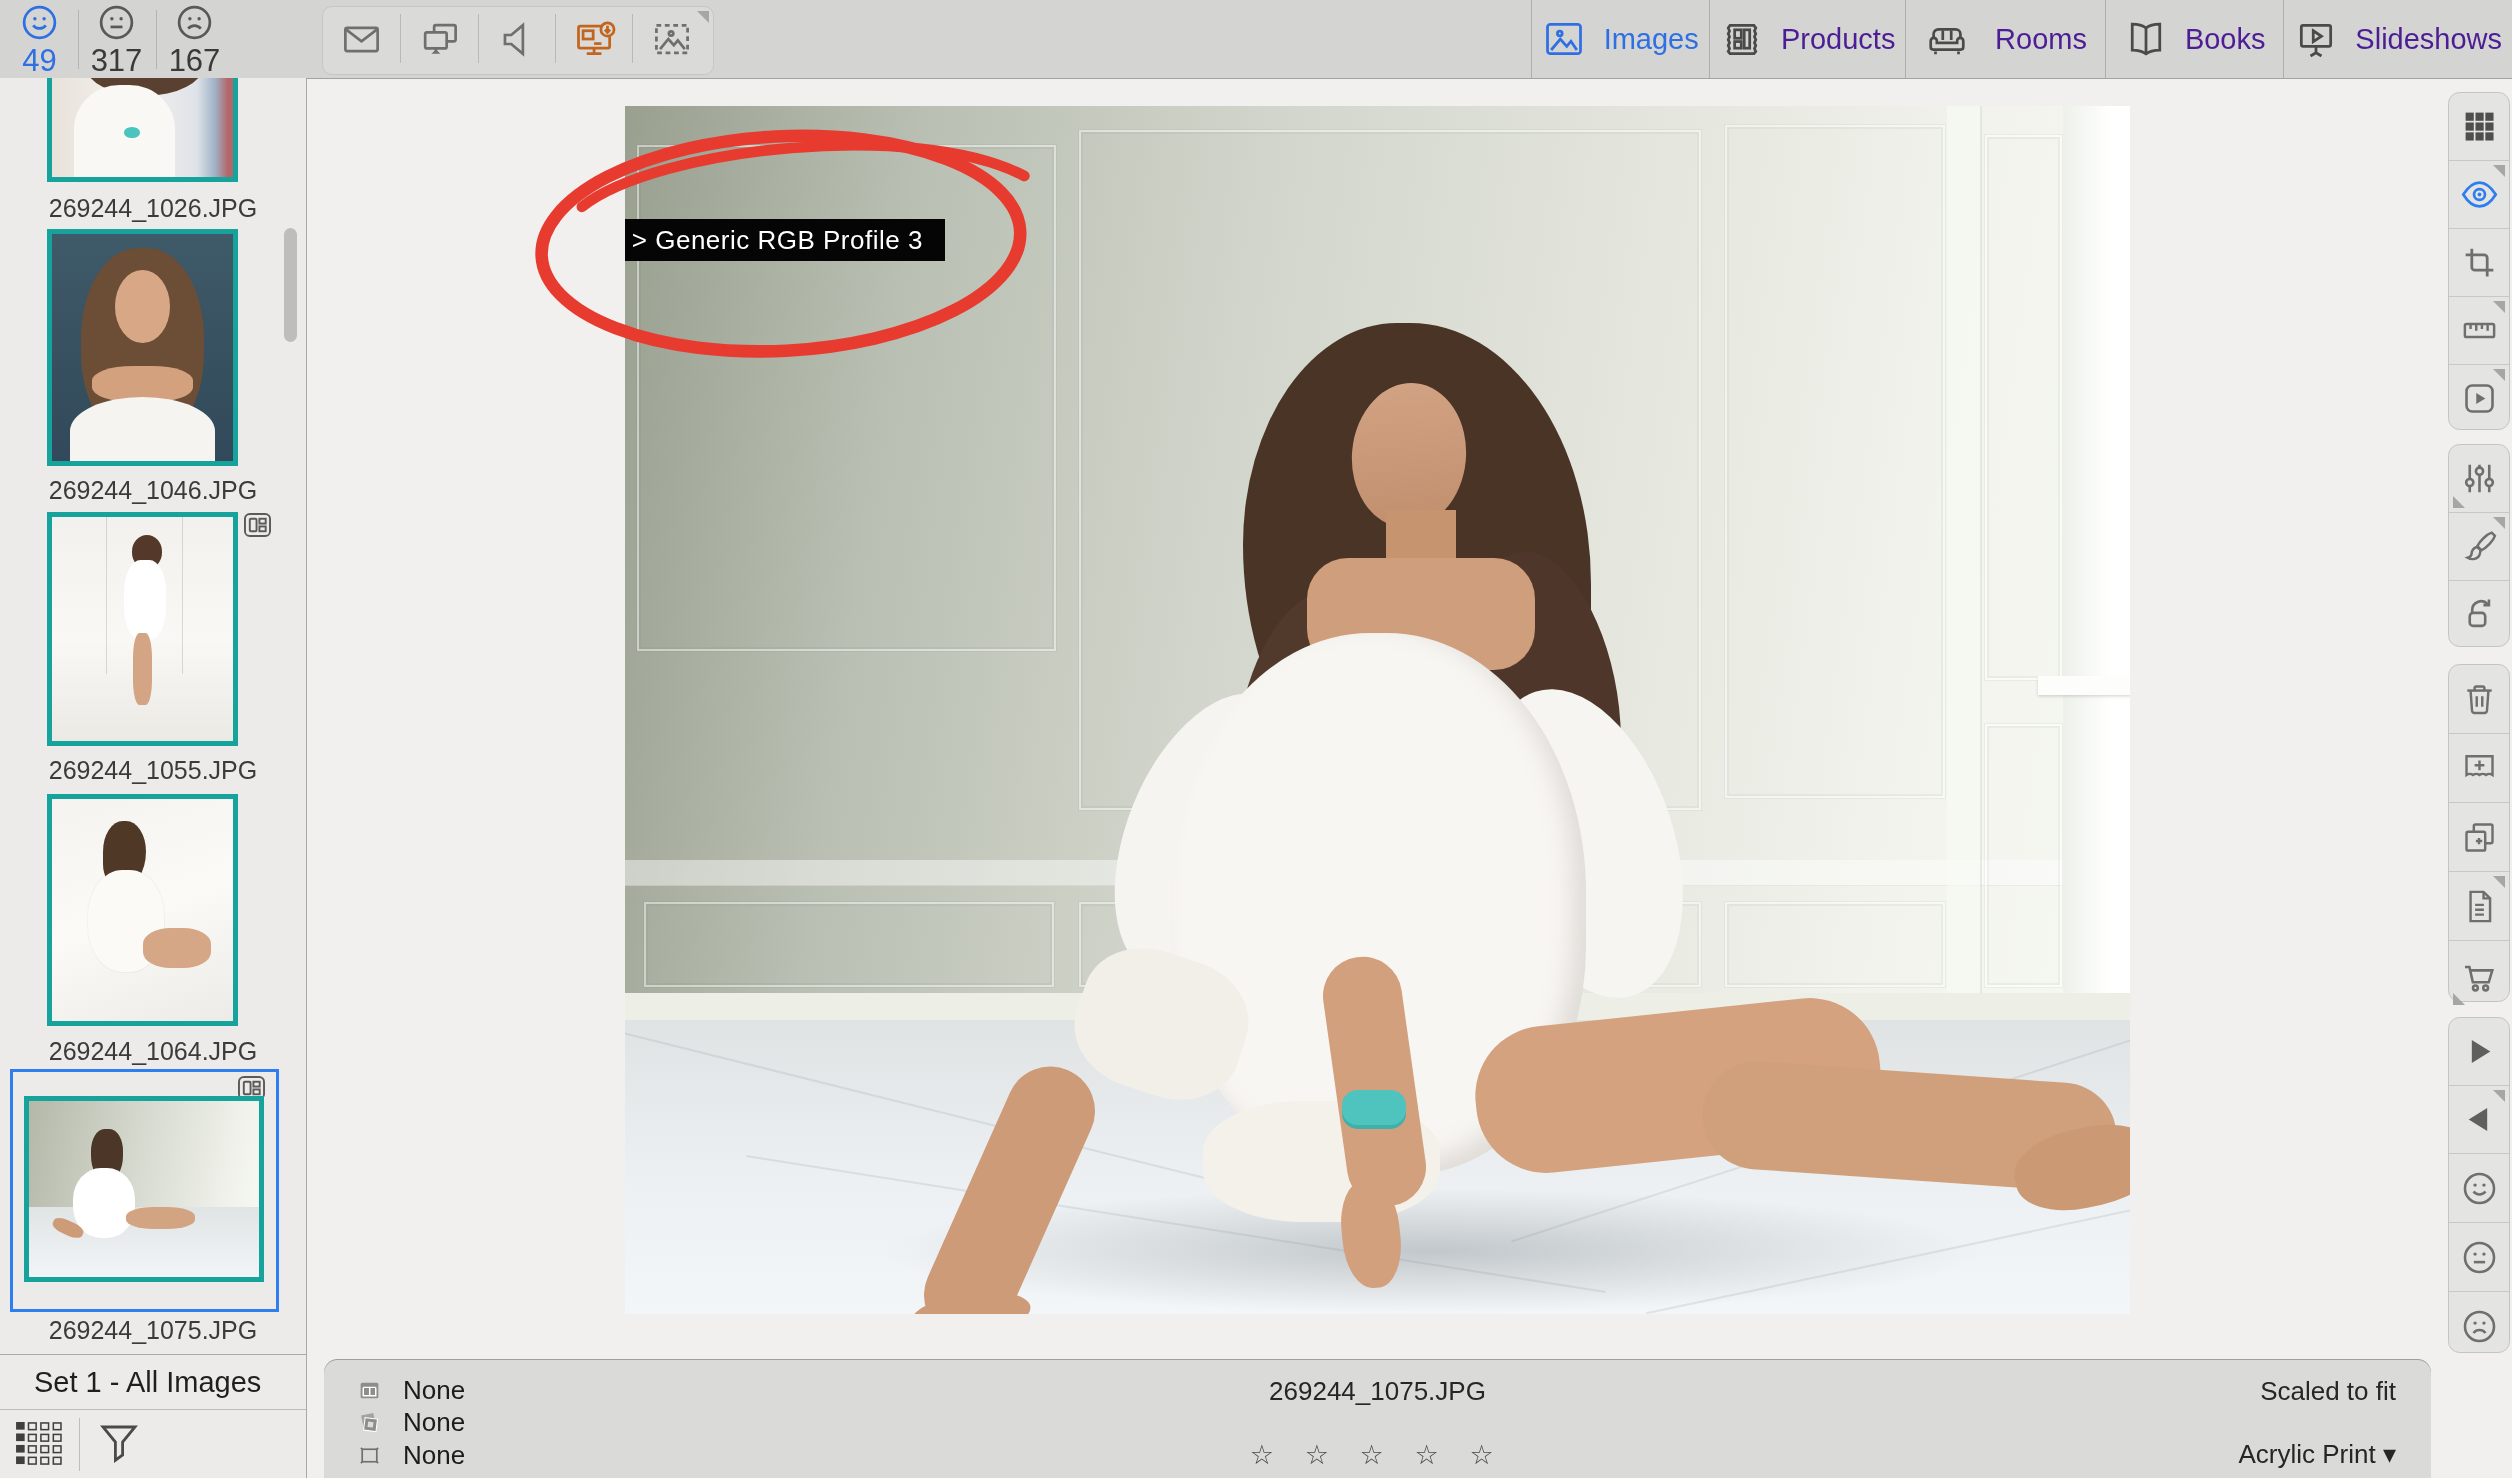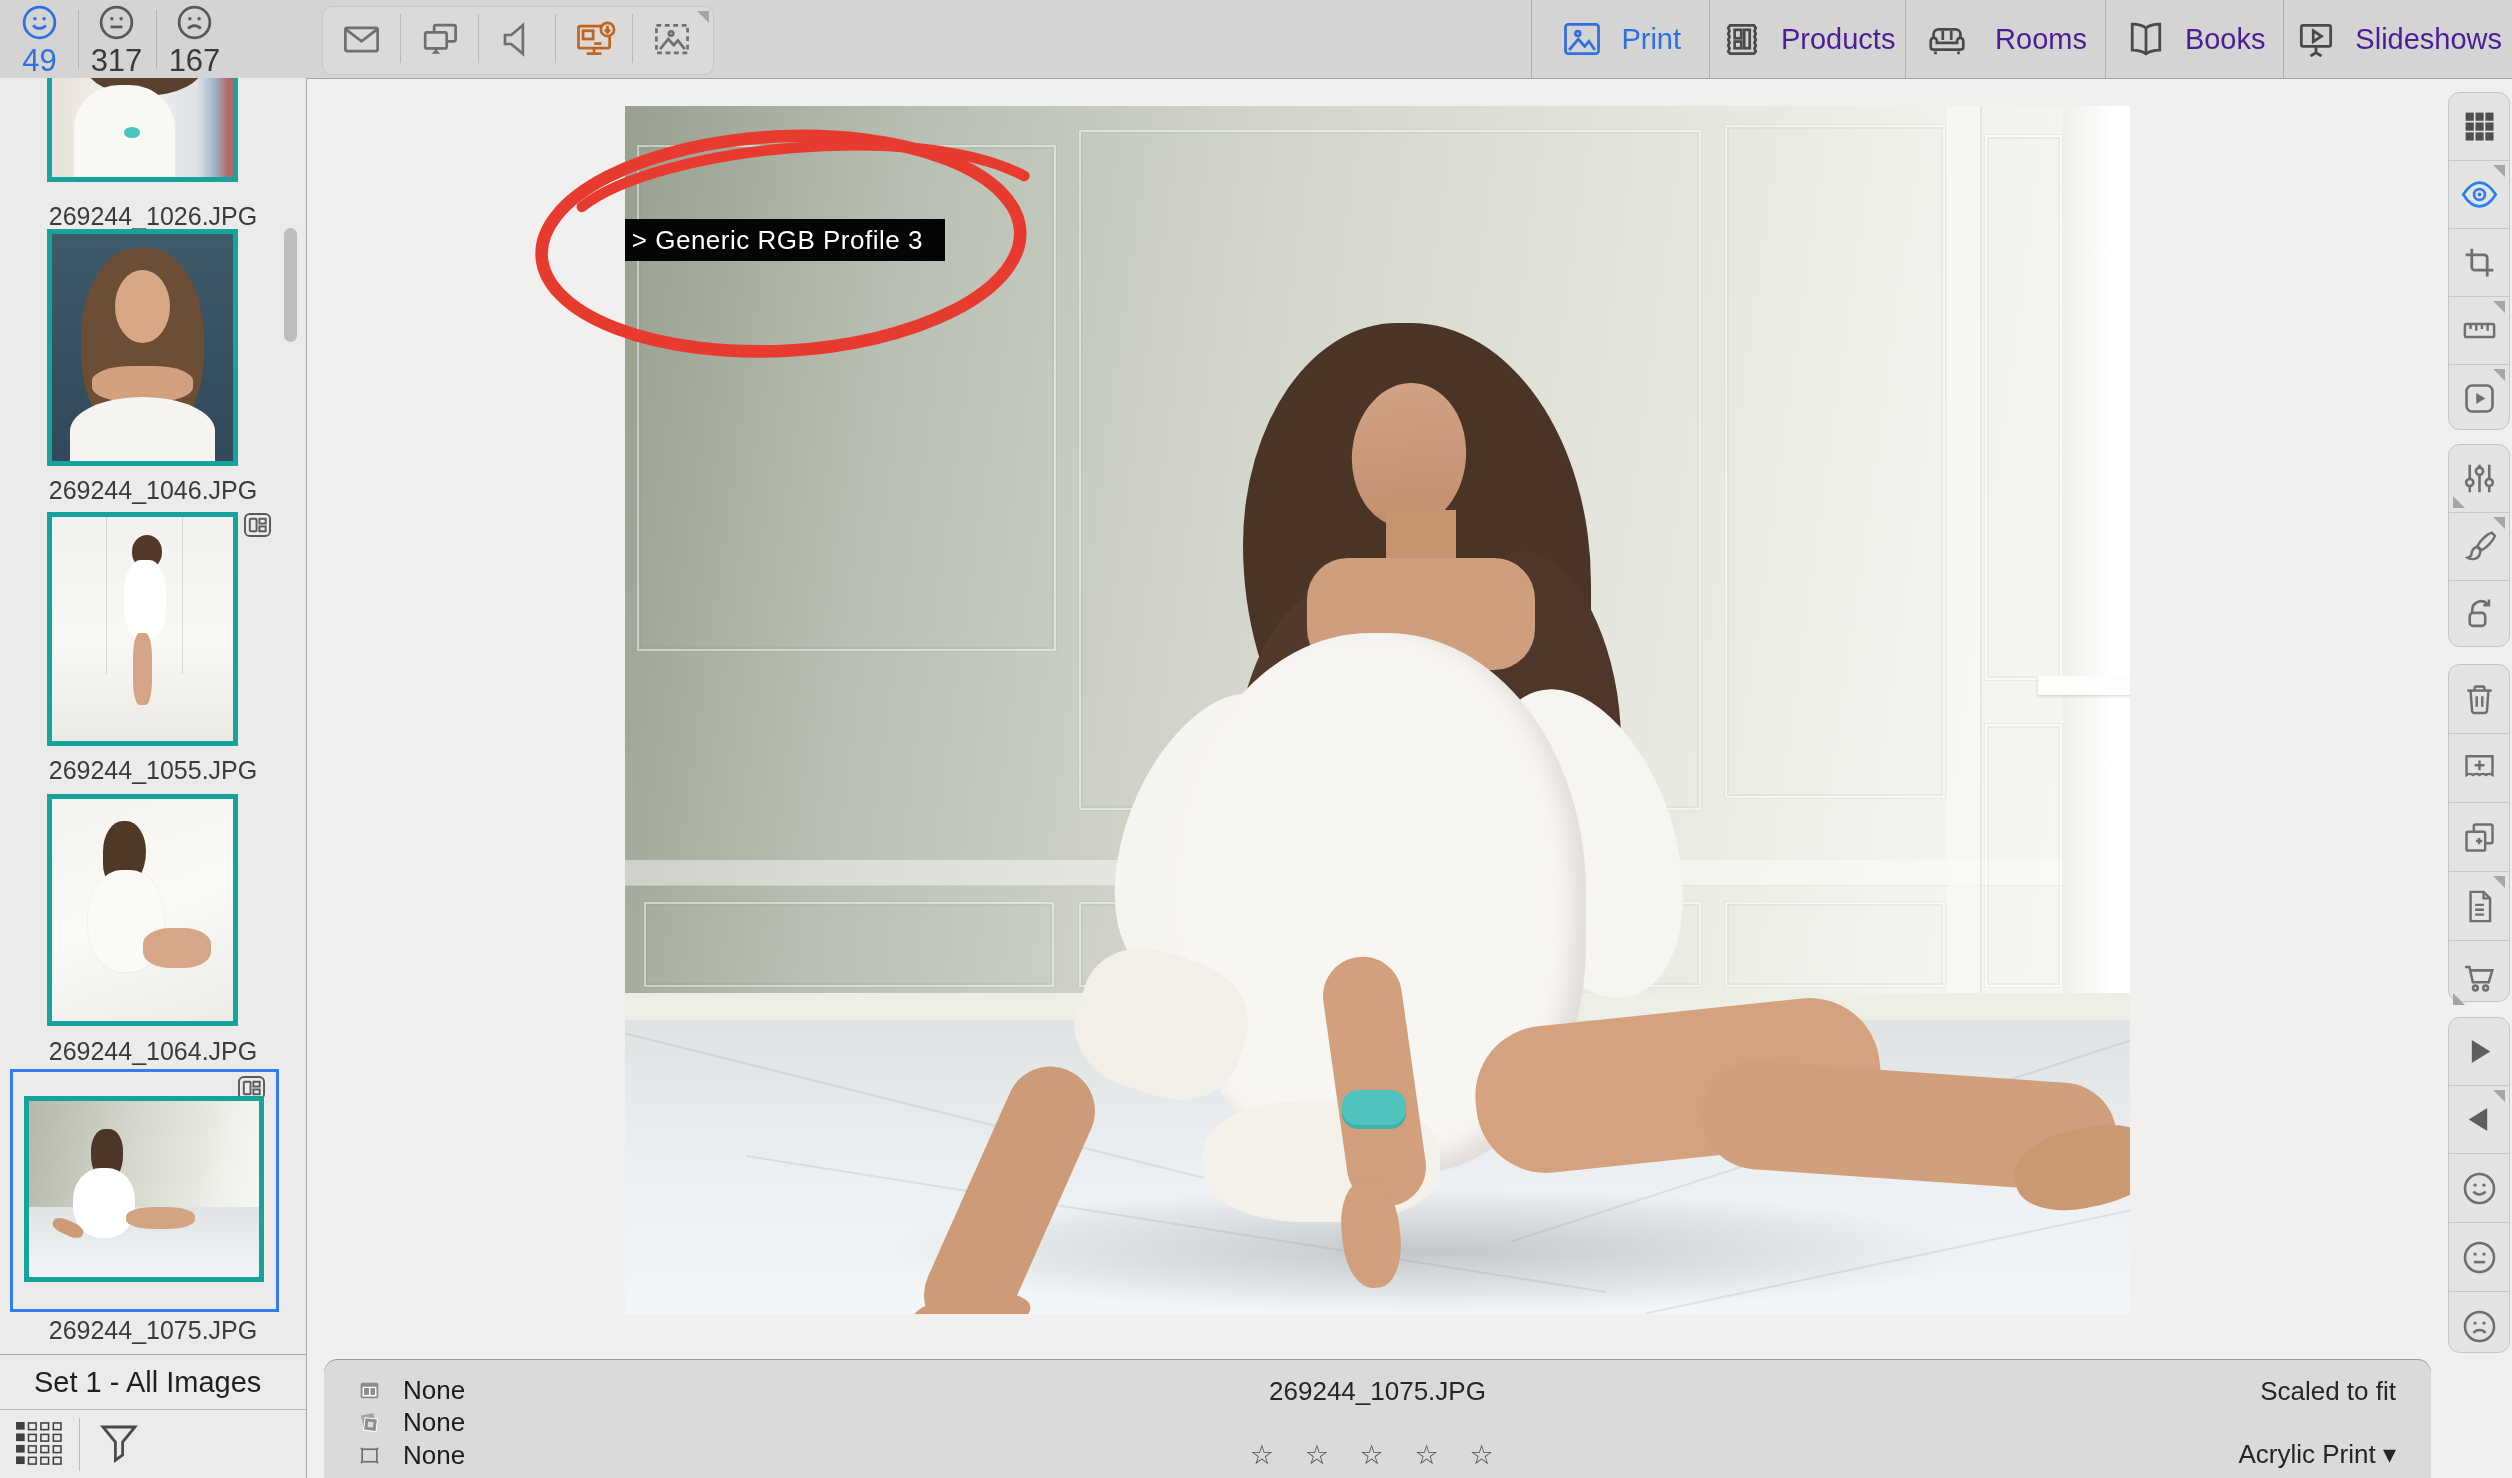--- a/index.html
+++ b/index.html
@@ -153,21 +153,21 @@
       <div class="tri"></div>
     </div>
 
     <div class="tabs">
       <div class="tab active" style="width:177px;">
         <svg width="44" height="44" viewBox="0 0 24 24" fill="none" stroke="#2f6fe4" stroke-width="1.5">
           <rect x="3" y="4" width="18" height="16" rx="1.5"></rect>
             <circle cx="9.7" cy="9" r="1.3"></circle>
             <path d="M5 18l5-6 3.5 4 2.3-2.8 3.2 4.8"></path>
         </svg>
-        <span class="tab-label">Print</span>
+        <span class="tab-label">Images</span>
       </div>
       <div class="tab" style="width:195px;">
         <svg width="44" height="44" viewBox="0 0 24 24" fill="none" stroke="#4a4a4a" stroke-width="1.5">
           <path d="M5.5 4.5h13l1 1.5-.7 1.6.7 1.6-.7 1.6.7 1.6-.7 1.6.7 1.6-.7 1.6.7 1.6-1 1.2h-13l-1-1.2.7-1.6-.7-1.6.7-1.6-.7-1.6.7-1.6-.7-1.6.7-1.6-.7-1.6z"></path>
           <rect x="8" y="7" width="3.6" height="4.6"></rect>
             <rect x="13.2" y="7" width="3" height="10"></rect>
             <rect x="8" y="13.4" width="3.6" height="3.6"></rect>
         </svg>
         <span class="tab-label">Products</span>
       </div>
@@ -200,21 +200,21 @@
 
   <div class="sidebar">
 
     <div class="thumb" style="left:47px;top:-37px;width:191px;height:141px;">
       <div class="t-in" style="background:linear-gradient(90deg,#e8e2da 0%,#f5f2ee 45%,#dfe3e8 80%,#9fb3c8 90%,#b2686a 97%);">
         <div class="blob" style="left:18%;top:-10%;width:66%;height:48%;background:#5a4030;border-radius:0 0 50% 50%;"></div>
         <div class="blob" style="left:12%;top:30%;width:56%;height:75%;background:#faf8f5;border-radius:45% 45% 0 0;"></div>
         <div class="blob" style="left:40%;top:62%;width:15.5px;height:10.6px;background:#49c4bf;border-radius:50%;"></div>
       </div>
     </div>
-    <div class="thumb-label" style="top:124px;">269244_1026.JPG</div>
+    <div class="thumb-label" style="top:116px;">269244_1026.JPG</div>
 
     <div class="thumb" style="left:47px;top:151px;width:191px;height:237px;">
       <div class="t-in" style="background:linear-gradient(180deg,#3f5a68,#31495a);">
         <div class="blob" style="left:16%;top:6%;width:68%;height:86%;background:#6b4e35;border-radius:46%;"></div>
         <div class="blob" style="left:35%;top:16%;width:30%;height:32%;background:#d8a886;border-radius:50%;"></div>
         <div class="blob" style="left:22%;top:58%;width:56%;height:16%;background:#d3a17e;border-radius:40%;"></div>
         <div class="blob" style="left:10%;top:72%;width:80%;height:30%;background:#f6f4f1;border-radius:50% 50% 0 0;"></div>
       </div>
     </div>
     <div class="thumb-label" style="top:398px;">269244_1046.JPG</div>

